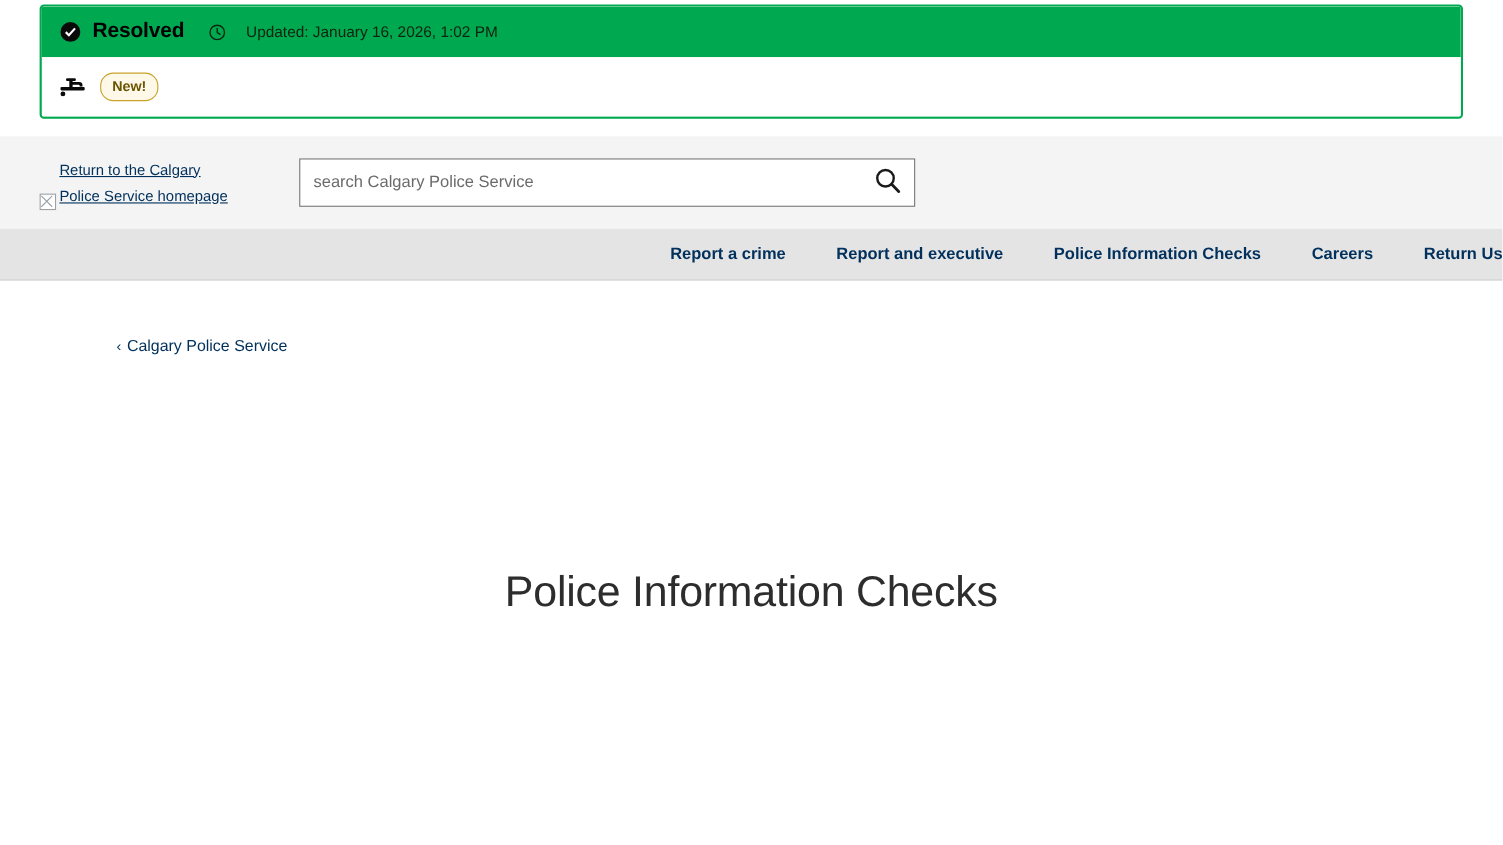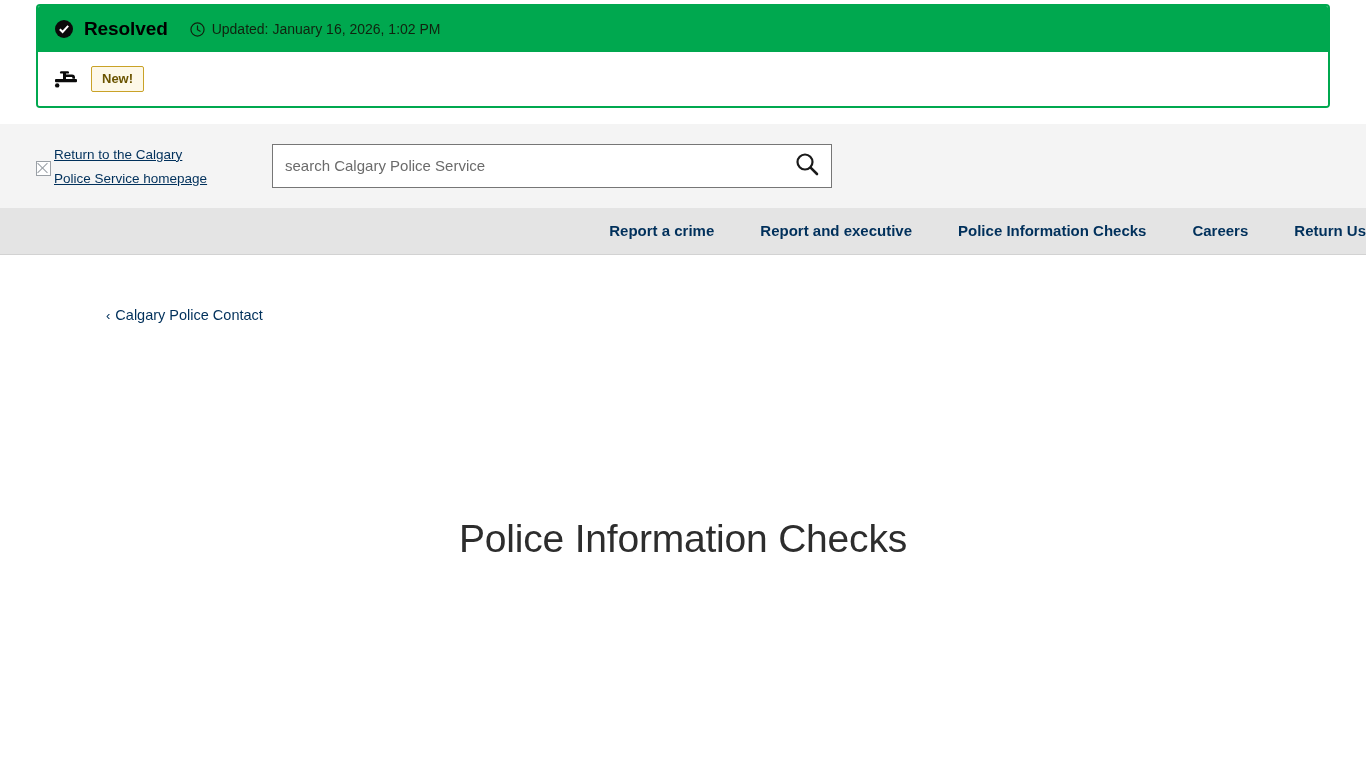--- a/index.html
+++ b/index.html
@@ -36,21 +36,21 @@
   }
   .check-icon {
     display: inline-block;
     width: 20px;
     height: 20px;
     flex: 0 0 20px;
   }
   .alert-updated {
     display: flex;
     align-items: center;
-    gap: 7px;
+    gap: 19px;
     font-size: 14px;
     color: #10230f;
     margin-left: 12px;
   }
   .clock-icon { width: 15px; height: 15px; display: inline-block; flex: 0 0 15px; }
 
   .alert-body {
     display: flex;
     align-items: center;
     padding: 14px 16px;
@@ -58,21 +58,21 @@
     background: #ffffff;
   }
   .tap-icon { width: 24px; height: 20px; flex: 0 0 24px; display: inline-block; }
   .new-badge {
     border: 1px solid #c9a227;
     background: #fdf8e8;
     color: #6b5400;
     font-size: 13px;
     font-weight: bold;
     padding: 4px 10px;
-    border-radius: 2px;
+    border-radius: 12px;
     line-height: 1.2;
     white-space: nowrap;
   }
   .alert-text {
     font-size: 14.5px;
     font-weight: bold;
     color: #1a1a1a;
   }
   .alert-text a {
     color: #00305b;
@@ -90,21 +90,21 @@
     box-sizing: border-box;
     margin-top: 16px;
   }
   .logo-broken {
     width: 180px;
     font-size: 13.5px;
     line-height: 24px;
     color: #00305b;
     text-decoration: underline;
     display: flex;
-    align-items: center;
+    align-items: flex-end;
     padding-top: 2px;
   }
   .broken-img-glyph {
     display: inline-block;
     width: 13px;
     height: 13px;
     border: 1px solid #9aa0a6;
     margin: 4px 3px 0 0;
     position: relative;
     flex: 0 0 13px;
@@ -251,16 +251,16 @@
 
 <nav class="main-nav">
   <a href="#">Report a crime</a>
   <a href="#">Report and executive</a>
   <a href="#">Police Information Checks</a>
   <a href="#">Careers</a>
   <a href="#">Return Us</a>
 </nav>
 
 <div class="breadcrumb">
-  <span class="chev">‹</span><a href="#">Calgary Police Contact</a>
+  <span class="chev">‹</span><a href="#">Calgary Police Service</a>
 </div>
 
 <h1 class="page-title">Police Information Checks</h1>
 
 </body></html>

